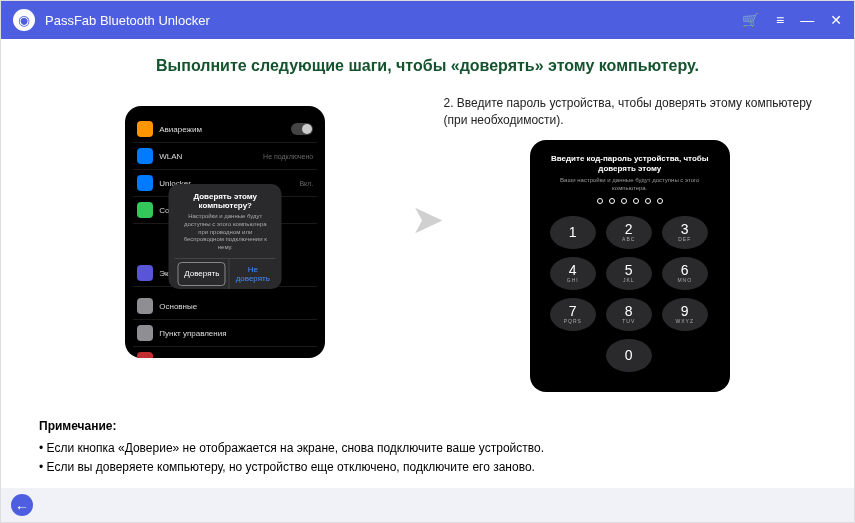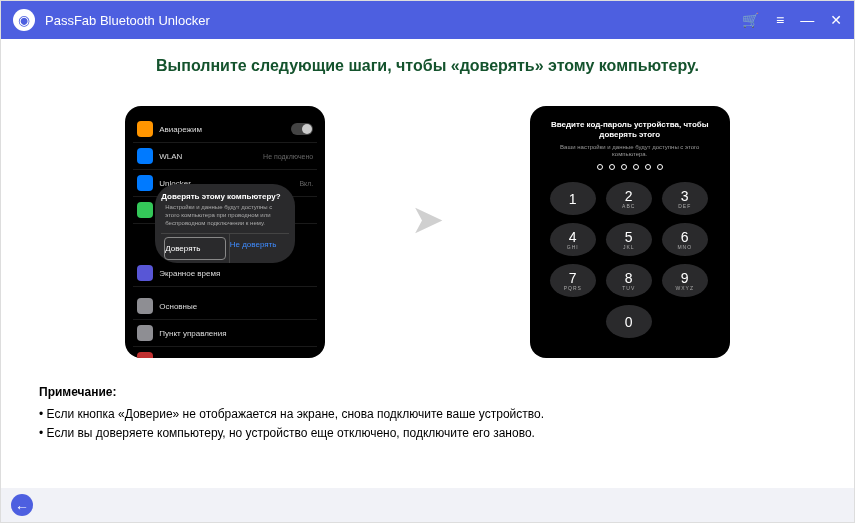--- a/index.html
+++ b/index.html
@@ -22,21 +22,21 @@
 .ic-blue{background:#007aff;}
 .ic-green{background:#34c759;}
 .ic-purple{background:#5856d6;}
 .ic-gray{background:#8e8e93;}
 .ic-red{background:#c03030;}
 .setting-label{color:#ddd;font-size:8px;flex:1;}
 .setting-val{color:#666;font-size:7px;}
 .toggle{width:22px;height:12px;background:#444;border-radius:6px;position:relative;}
 .toggle:after{content:"";position:absolute;right:1px;top:1px;width:10px;height:10px;background:#ccc;border-radius:50%;}
 .divider{height:6px;}
-.dialog{position:absolute;left:50%;top:78px;transform:translateX(-50%);width:140px;background:#2a2a2c;border-radius:22px;padding:8px 6px 0;text-align:left;}
+.dialog{position:absolute;left:50%;top:78px;transform:translateX(-50%);width:113px;background:#2a2a2c;border-radius:10px;padding:8px 6px 0;text-align:center;}
 .dialog-title{color:#fff;font-size:8px;font-weight:700;margin-bottom:3px;}
 .dialog-text{color:#aaa;font-size:6px;line-height:1.3;margin-bottom:6px;padding:0 4px;}
 .dialog-btns{display:flex;border-top:1px solid #444;}
 .dialog-btn{flex:1;padding:6px 0;font-size:8px;color:#3f8cff;cursor:pointer;}
 .dialog-btn.primary{color:#fff;border:1px solid #888;border-radius:4px;margin:3px;}
 .dialog-btn+.dialog-btn{border-left:1px solid #444;}
 .arrow{position:absolute;left:50%;top:195px;transform:translateX(-50%);color:#d0d0d0;font-size:40px;}
 .passcode-top{text-align:center;color:#fff;padding:4px 8px 6px;}
 .passcode-title{font-size:8px;font-weight:600;line-height:1.3;}
 .passcode-sub{font-size:6px;color:#999;margin-top:3px;line-height:1.2;}
@@ -122,23 +122,24 @@
           <div class="dialog-text">Настройки и данные будут доступны с этого компьютера при проводном или беспроводном подключении к нему.</div>
           <div class="dialog-btns">
             <div class="dialog-btn primary">Доверять</div>
             <div class="dialog-btn">Не доверять</div>
           </div>
         </div>
       </div>
     </div>
 
     <div class="col">
+      <div class="step-label">2. Введите пароль устройства, чтобы доверять этому компьютеру (при необходимости).</div>
       <div class="phone">
         <div class="passcode-top">
-          <div class="passcode-title">Введите код-пароль устройства, чтобы доверять этого</div>
+          <div class="passcode-title">Введите код-пароль устройства, чтобы доверять этому</div>
           <div class="passcode-sub">Ваши настройки и данные будут доступны с этого компьютера.</div>
           <div class="dots">
             <div class="dot"></div>
               <div class="dot"></div>
               <div class="dot"></div>
               <div class="dot"></div>
               <div class="dot"></div>
               <div class="dot"></div>
           </div>
         </div>

